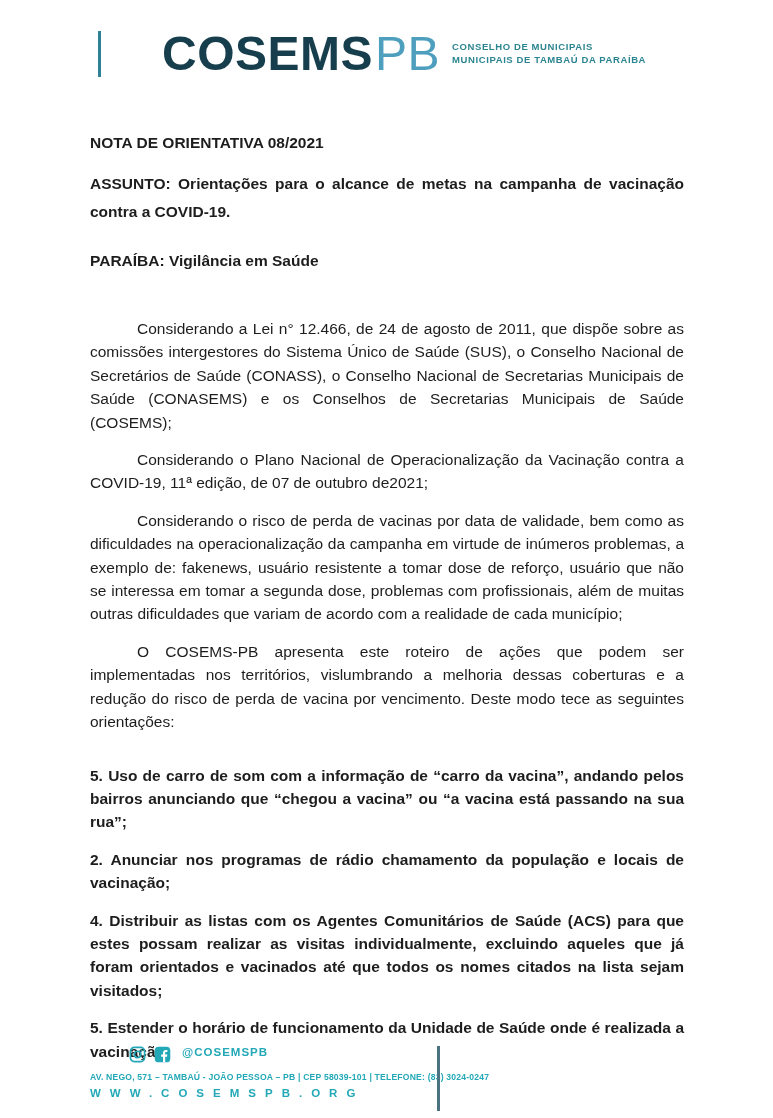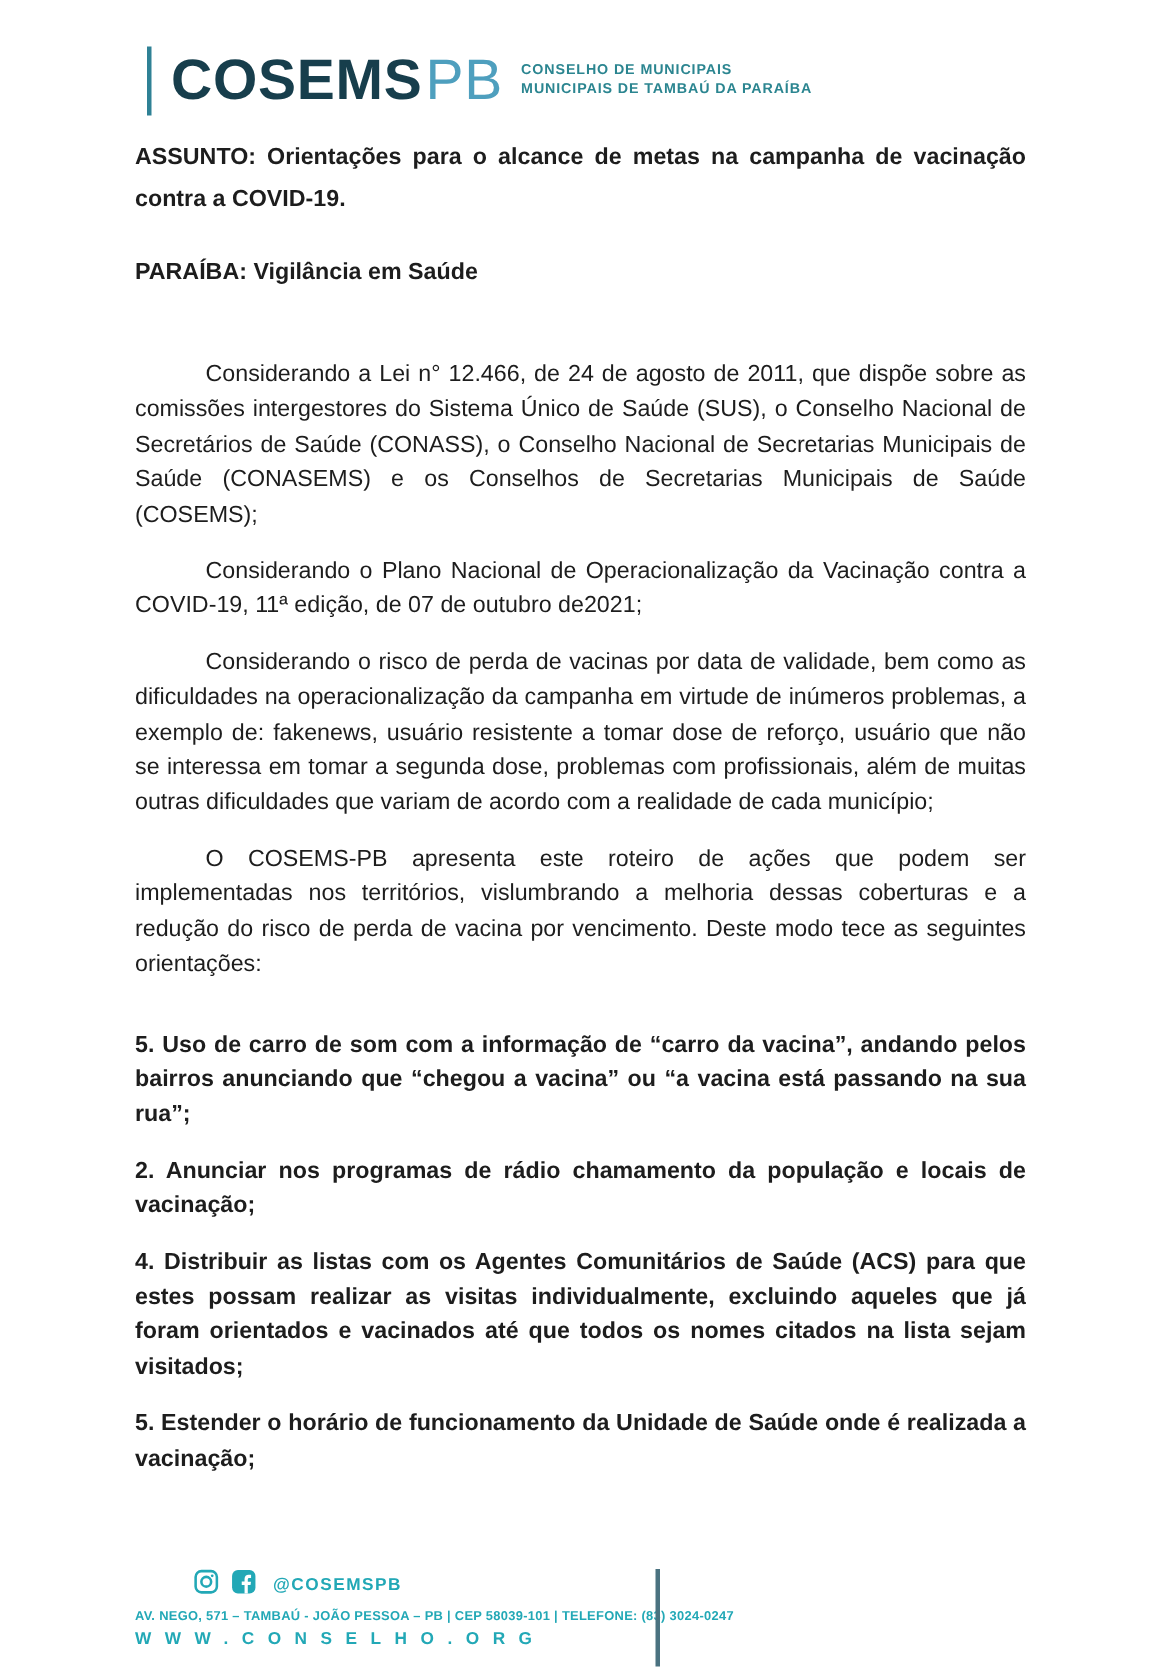--- a/index.html
+++ b/index.html
@@ -11,21 +11,21 @@
     background:#ffffff;
     font-family:"Liberation Sans", sans-serif;
     color:#1d1d1d;
     overflow:hidden;
   }
   .content { padding:0 89px 0 90px; }
 
   
   .logo-row { display:flex; align-items:flex-start; margin:31px 0 0 8px; }
   .logo-bar { width:3px; height:46px; background:#2f8195; margin-right:13px; }
-  .wordmark { font-size:38px; font-weight:bold; letter-spacing:0.5px; line-height:46px; white-space:nowrap; }
+  .wordmark { font-size:48px; font-weight:bold; letter-spacing:0.5px; line-height:46px; white-space:nowrap;margin-left:48px; }
   .wordmark .primary { color:#173e4c; }
   .wordmark .secondary { color:#4e9fbe; font-weight:normal; margin-left:2px; }
   .tagline { margin:9px 0 0 12px; color:#2b8590; font-weight:bold; font-size:9.5px; letter-spacing:0.6px; line-height:13px; white-space:nowrap; }
 
   
   .doc-title { margin-top:52px; font-weight:bold; font-size:15.5px; line-height:27px; }
   .doc-subject { margin-top:14px; font-weight:bold; font-size:15.5px; line-height:27.5px; text-align:justify; }
   .doc-theme { margin-top:22px; font-weight:bold; font-size:15.5px; line-height:27px; }
 
   .body-paragraphs { margin-top:43px; }
@@ -36,21 +36,21 @@
   }
   .items-section { margin-top:30px; }
   p.item-par {
     font-size:15.5px; line-height:23.4px; font-weight:bold;
     text-align:justify;
     margin:0 0 14px 0;
   }
 
   
   .footer { position:absolute; left:90px; top:1046px; width:594px; }
-  .social-row { display:flex; align-items:flex-end; gap:8px;padding-left:39px; }
+  .social-row { display:flex; align-items:flex-start; gap:8px;padding-left:39px; }
   .social-row svg { display:block; }
   .social-handle { color:#22a8b6; font-weight:bold; font-size:11.5px; letter-spacing:1px; margin-left:3px; }
   .footer-address { margin-top:9px; color:#22a8b6; font-weight:bold; font-size:8.6px; letter-spacing:0.2px; white-space:nowrap; }
   .footer-site { margin-top:5px; color:#22a8b6; font-weight:bold; font-size:11.5px; letter-spacing:9px; white-space:nowrap; }
   .footer-vbar { position:absolute; left:347px; top:0; width:3px; height:65px; background:#4a7280; }
 </style>
 </head>
 <body>
 
 <div class="page">
@@ -60,20 +60,21 @@
       <div class="logo-bar"></div>
       <div class="wordmark">
         <span class="primary">COSEMS</span><span class="secondary">PB</span>
       </div>
       <div class="tagline">
         <div>CONSELHO DE MUNICIPAIS</div>
         <div>MUNICIPAIS DE TAMBAÚ DA PARAÍBA</div>
       </div>
     </div>
 
+    <div class="doc-title">NOTA DE ORIENTATIVA 08/2021</div>
     <div class="doc-subject">ASSUNTO: Orientações para o alcance de metas na campanha de vacinação contra a COVID-19.</div>
     <div class="doc-theme">PARAÍBA: Vigilância em Saúde</div>
 
     <div class="body-paragraphs">
       <p class="body-par">Considerando a Lei n° 12.466, de 24 de agosto de 2011, que dispõe sobre as comissões intergestores do Sistema Único de Saúde (SUS), o Conselho Nacional de Secretários de Saúde (CONASS), o Conselho Nacional de Secretarias Municipais de Saúde (CONASEMS) e os Conselhos de Secretarias Municipais de Saúde (COSEMS);</p>
       <p class="body-par">Considerando o Plano Nacional de Operacionalização da Vacinação contra a COVID-19, 11ª edição, de 07 de outubro de2021;</p>
       <p class="body-par">Considerando o risco de perda de vacinas por data de validade, bem como as dificuldades na operacionalização da campanha em virtude de inúmeros problemas, a exemplo de: fakenews, usuário resistente a tomar dose de reforço, usuário que não se interessa em tomar a segunda dose, problemas com profissionais, além de muitas outras dificuldades que variam de acordo com a realidade de cada município;</p>
       <p class="body-par">O COSEMS-PB apresenta este roteiro de ações que podem ser implementadas nos territórios, vislumbrando a melhoria dessas coberturas e a redução do risco de perda de vacina por vencimento. Deste modo tece as seguintes orientações:</p>
     </div>
 
@@ -97,16 +98,16 @@
       </span>
       <span>
         <svg width="17" height="17" viewBox="0 0 24 24">
           <rect x="1" y="1" width="22" height="22" rx="5.5" fill="#22a8b6"></rect>
           <path d="M15.8 23v-8h2.6l0.4-3.1h-3v-2c0-0.9 0.25-1.5 1.55-1.5h1.55V5.6c-0.3-0.04-1.2-0.12-2.3-0.12-2.3 0-3.85 1.4-3.85 3.95v2.45H10.1V15h2.65v8z" fill="#ffffff"></path>
         </svg>
       </span>
       <span class="social-handle">@COSEMSPB</span>
     </div>
     <div class="footer-address">AV. NEGO, 571 – TAMBAÚ - JOÃO PESSOA – PB | CEP 58039-101 | TELEFONE: (83) 3024-0247</div>
-    <div class="footer-site">WWW.CONSELHO.ORG</div>
+    <div class="footer-site">WWW.COSEMSPB.ORG</div>
     <div class="footer-vbar"></div>
   </div>
 </div>
 
 </body></html>

